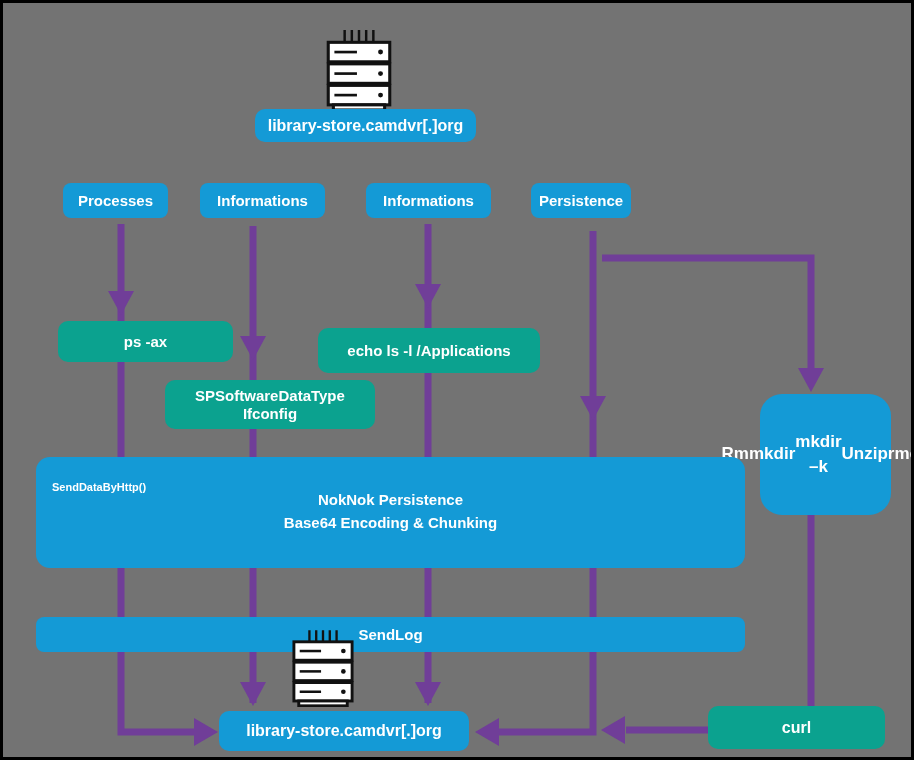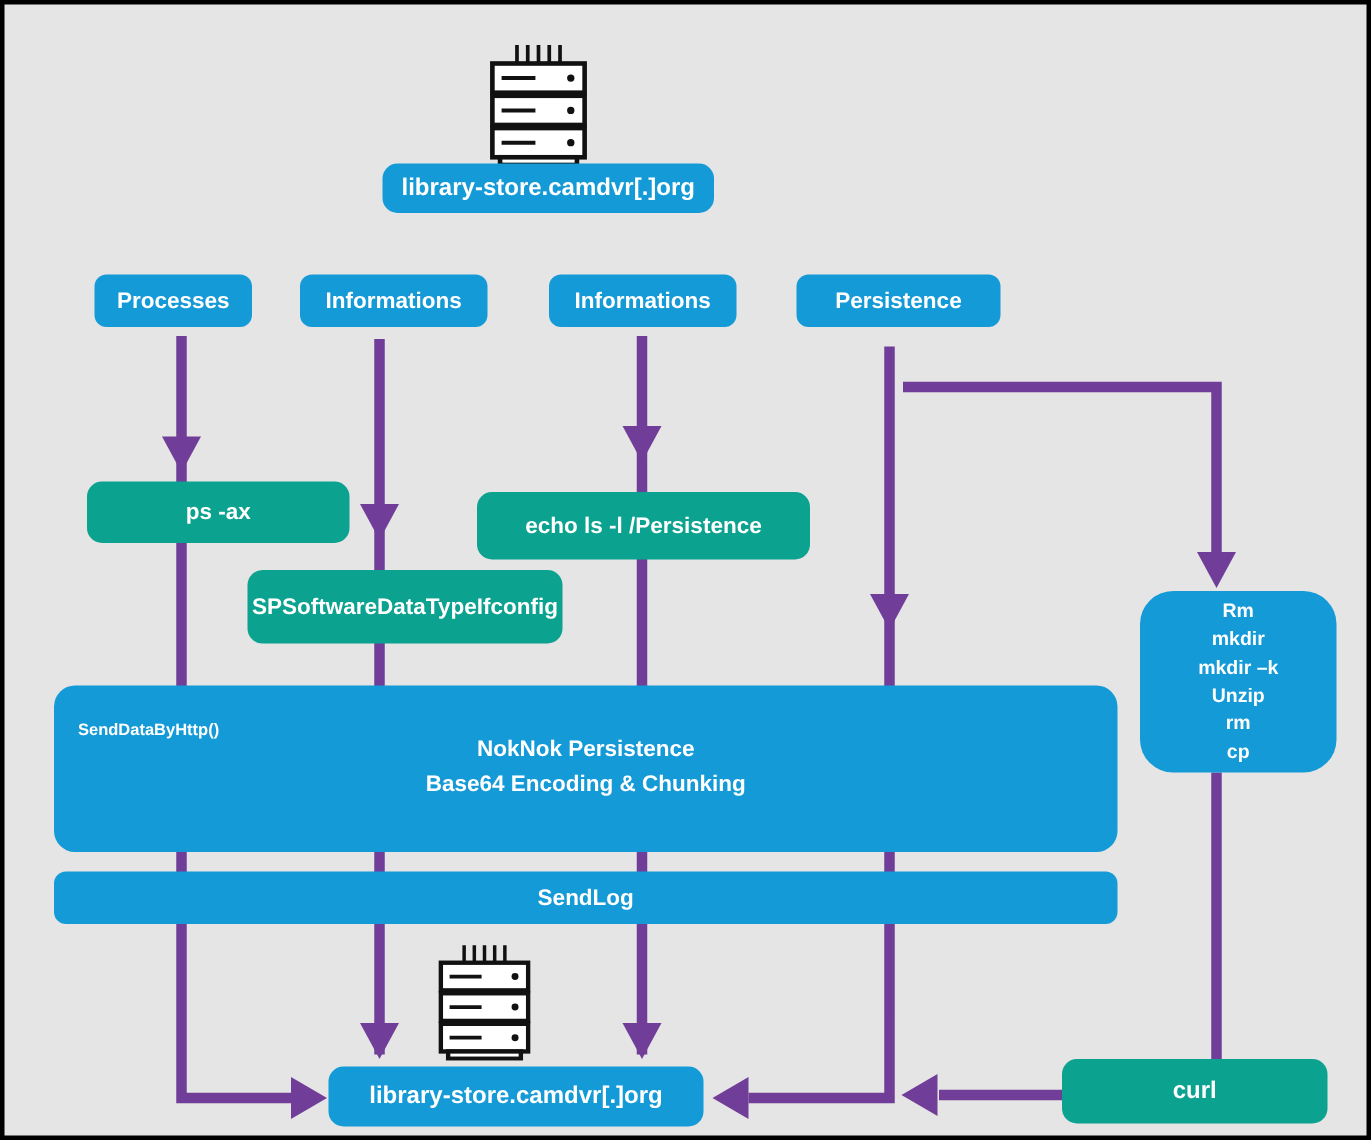--- a/index.html
+++ b/index.html
@@ -5,21 +5,21 @@
   * { margin: 0; padding: 0; box-sizing: border-box; }
   body {
     background: #ffffff;
     font-family: "Liberation Sans", sans-serif;
     -webkit-font-smoothing: antialiased;
   }
   .canvas {
     position: relative;
     width: 914px;
     height: 760px;
-    background: #e5e5e5;
+    background: #737373;
     border: 3px solid #000000;
     overflow: hidden;
   }
   .arrow-layer {
     position: absolute;
     left: 0; top: 0;
     z-index: 1;
   }
   .node {
     position: absolute;
@@ -37,38 +37,38 @@
   .r8  { border-radius: 8px; }
   .r10 { border-radius: 10px; }
   .r14 { border-radius: 14px; }
   .r22 { border-radius: 22px; }
 
   .c2-top        { left: 252px; top: 106px; width: 221px; height: 33px; font-size: 16px; }
   .cat           { top: 180px;  height: 35px; font-size: 15px; }
   .cat-processes    { left: 60px;  width: 105px; }
   .cat-informations { left: 197px; width: 125px; }
   .cat-applications { left: 363px; width: 125px; }
-  .cat-persistence  { left: 528px; width: 136px; text-align: center; }
+  .cat-persistence  { left: 528px; width: 100px; text-align: center; }
 
   .cmd-ps   { left: 32px;  top: 318px; width: 175px; height: 41px; font-size: 15px; margin-left: 23px; }
   .cmd-echo { left: 315px; top: 325px; width: 222px; height: 45px; font-size: 15px; }
-  .cmd-sp   { left: 162px; top: 377px; width: 210px; height: 49px; font-size: 15px; flex-direction: row; }
-  .cmd-rm   { left: 757px; top: 391px; width: 131px; height: 121px; font-size: 13px;
-              flex-direction: column; line-height: 1.45; align-items: center; }
+  .cmd-sp   { left: 162px; top: 377px; width: 210px; height: 49px; font-size: 15px; flex-direction: column; }
+  .cmd-rm   { left: 757px; top: 391px; width: 131px; height: 121px; font-size: 17px;
+              line-height: 1.45; align-items: center; }
   .cmd-curl { left: 705px; top: 703px; width: 177px; height: 43px; font-size: 16px; }
 
   .bigbox   { left: 33px; top: 454px; width: 709px; height: 111px; display: block; }
   .bigbox .senddata {
     position: absolute; left: 16px; top: 24px; font-size: 11px; font-weight: bold; color: #fff;
   }
   .bigbox .encblock {
     position: absolute; left: 0; top: 32px; width: 100%;
     text-align: center; font-size: 15px; font-weight: bold; color: #fff; line-height: 1.5;
   }
-  .sendlog  { left: 33px; top: 578px; width: 709px; height: 35px; font-size: 15px; }
+  .sendlog  { left: 33px; top: 614px; width: 709px; height: 35px; font-size: 15px; }
   .c2-bottom { left: 216px; top: 708px; width: 250px; height: 40px; font-size: 16px; }
 
   .server-icon { position: absolute; z-index: 2; }
   .server-top    { left: 322px; top: 26px; }
   .server-bottom { left: 288px; top: 626px; }
 </style>
 </head>
 <body>
 
 <div class="canvas">
@@ -140,21 +140,21 @@
 
   <div class="node blue r10 c2-top">library-store.camdvr[.]org</div>
 
   <div class="node blue r8 cat cat-processes">Processes</div>
   <div class="node blue r8 cat cat-informations">Informations</div>
   <div class="node blue r8 cat cat-applications">Informations</div>
   <div class="node blue r8 cat cat-persistence">Persistence</div>
 
   <div class="node teal r10 cmd-ps">ps -ax</div>
 
-  <div class="node teal r10 cmd-echo">echo ls -l /Persistence</div>
+  <div class="node teal r10 cmd-echo">echo ls -l /Applications</div>
 
   <div class="node teal r10 cmd-sp">
     <div>SPSoftwareDataType</div>
     <div>Ifconfig</div>
   </div>
 
   <div class="node blue r22 cmd-rm">
     <div>Rm</div>
     <div>mkdir</div>
     <div>mkdir –k</div>

